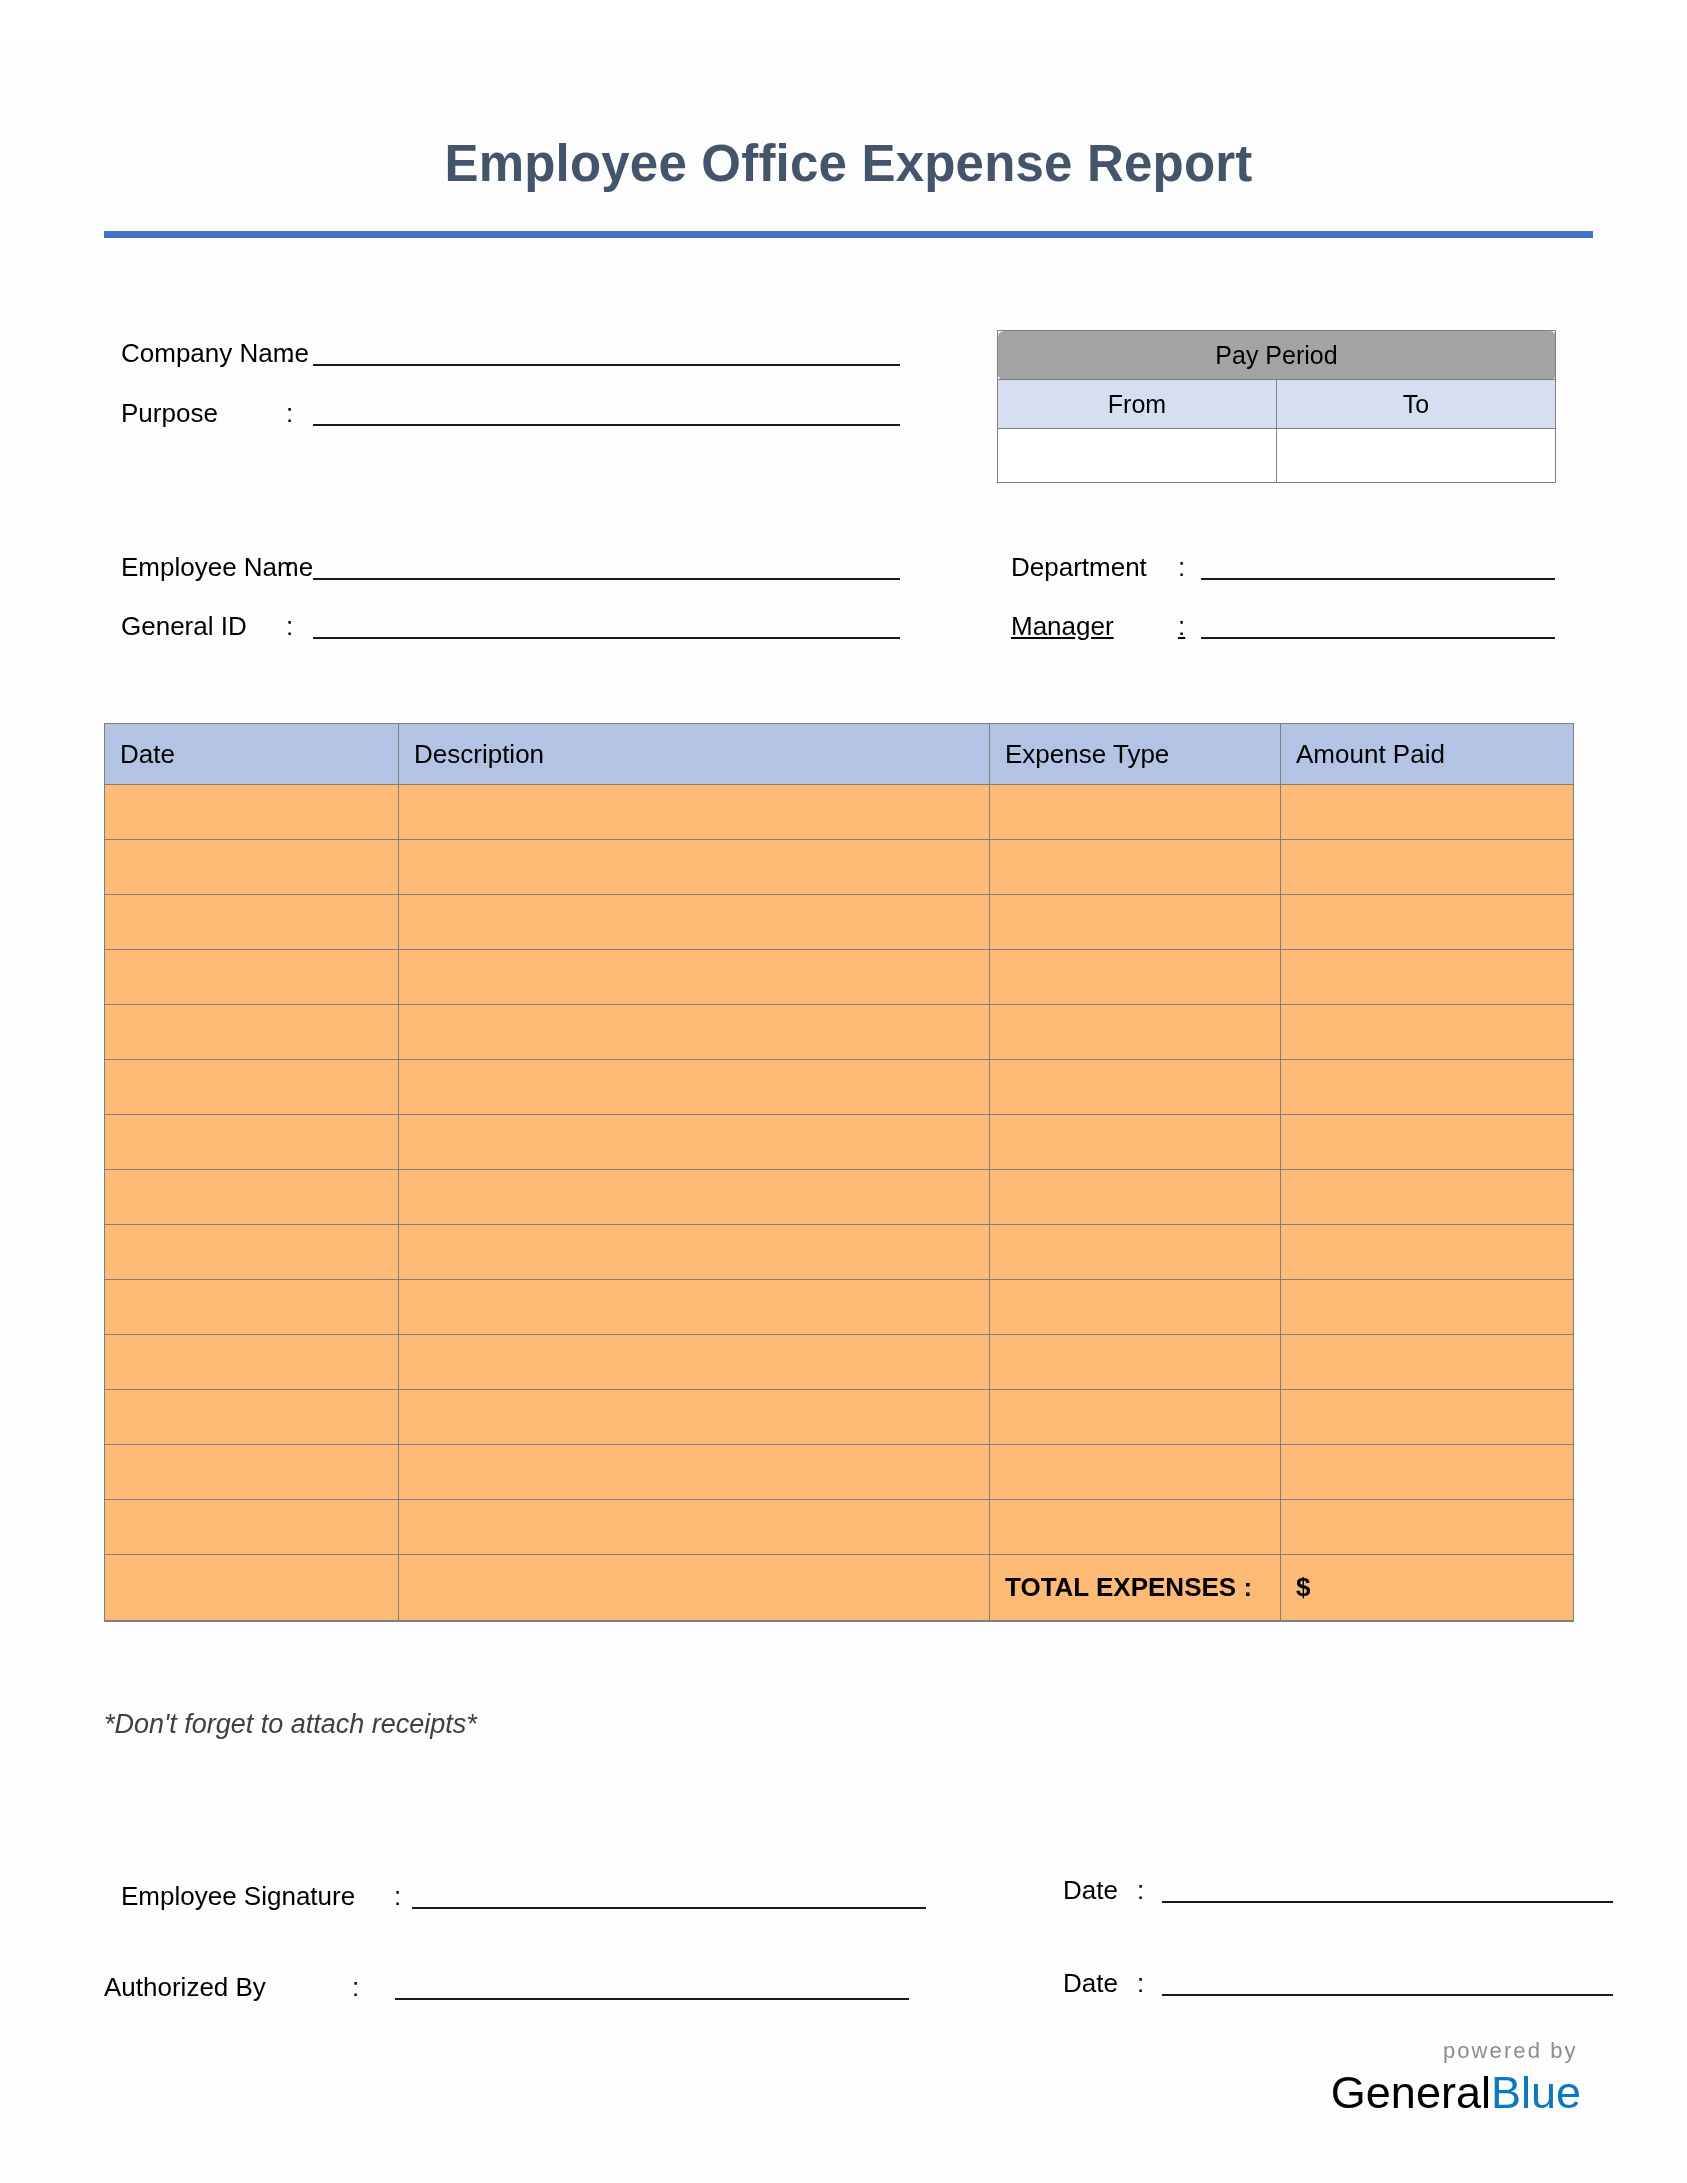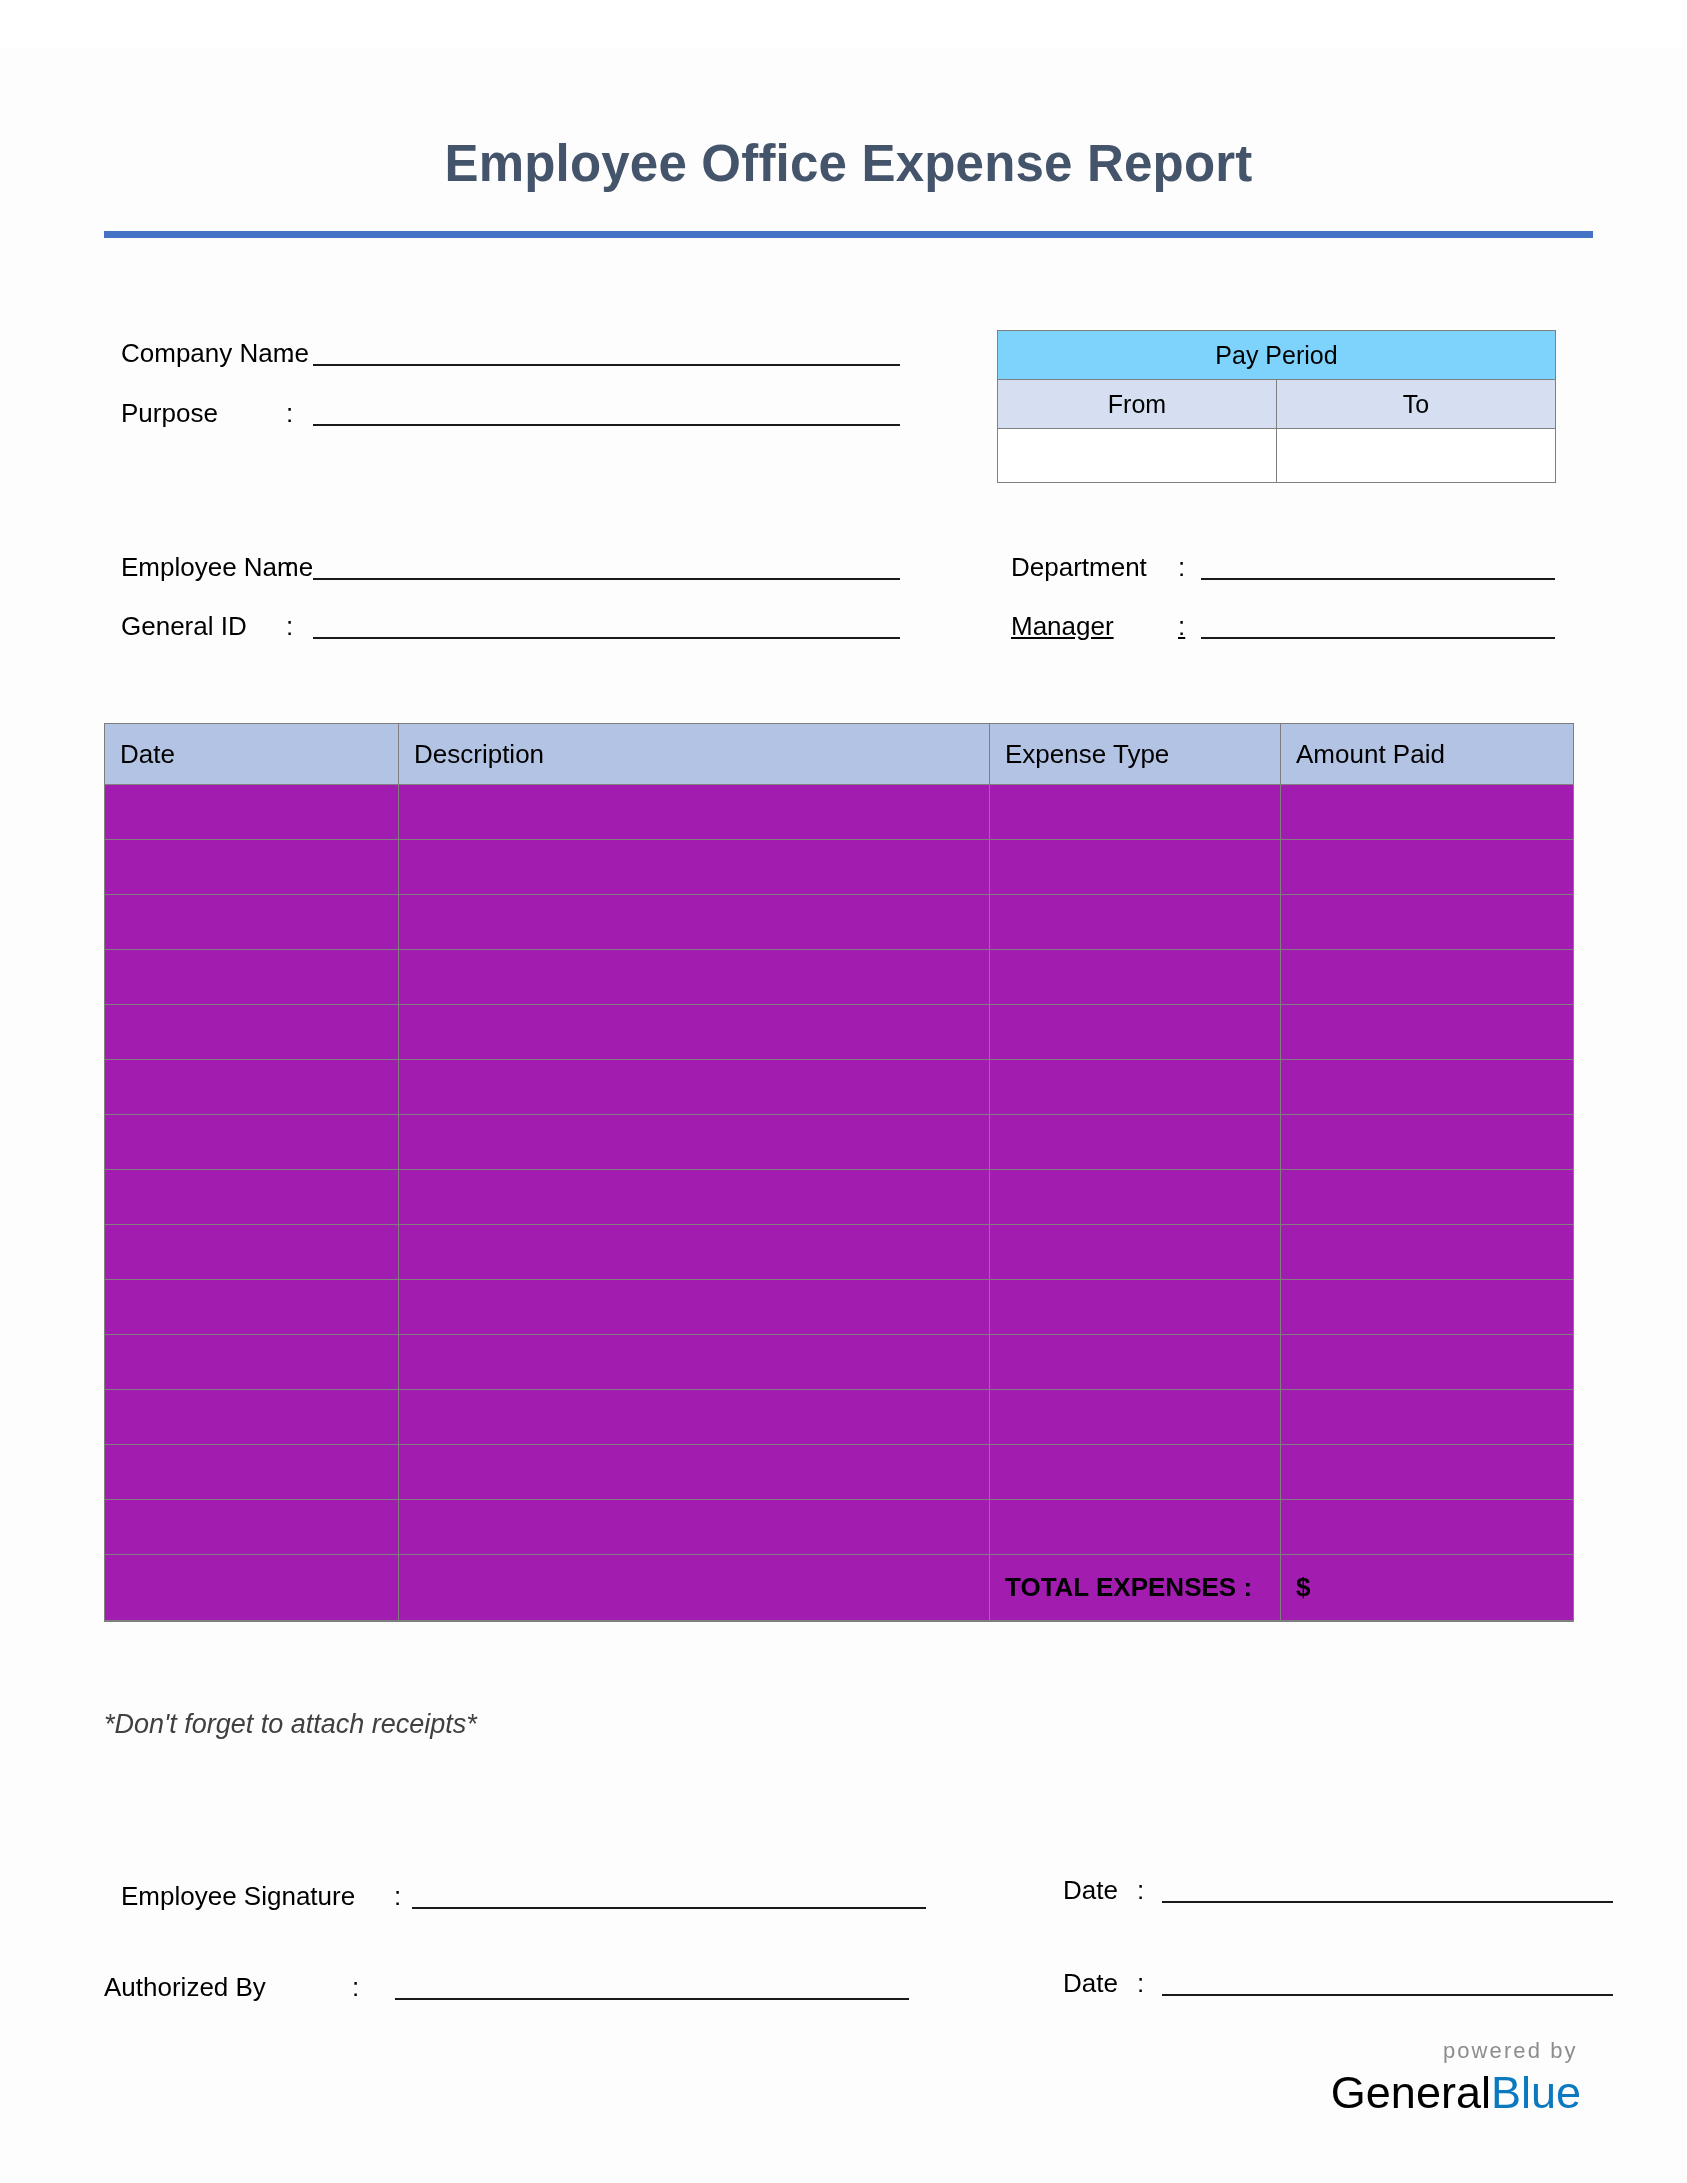--- a/index.html
+++ b/index.html
@@ -115,22 +115,23 @@
     table-layout: fixed;
   }
   .payperiod td {
     border: 1.7px solid #7f7f7f;
     text-align: center;
     font-size: 25px;
     color: #000;
     padding: 0;
   }
   .pp-title {
-    background: #7dd3fc;
+    background: #a3a3a3;
     height: 48px;
+    border-radius: 6px;
   }
   .pp-sub {
     background: #d6dff1;
     height: 48px;
   }
   .pp-blank {
     background: #ffffff;
     height: 53px;
   }
 
@@ -151,21 +152,21 @@
     font-weight: normal;
     text-align: left;
     color: #000;
     vertical-align: middle;
   }
   .expense-table thead th {
     background: #b3c3e3;
     height: 60px;
   }
   .expense-table tbody td {
-    background: #a21caf;
+    background: #fdba74;
     height: 54px;
   }
   .expense-table tr.total-row td {
     height: 65px;
     font-weight: bold;
   }
   .expense-table tr.total-row td.total-label {
     text-align: left;
   }
   .expense-table tbody tr:last-child td {

